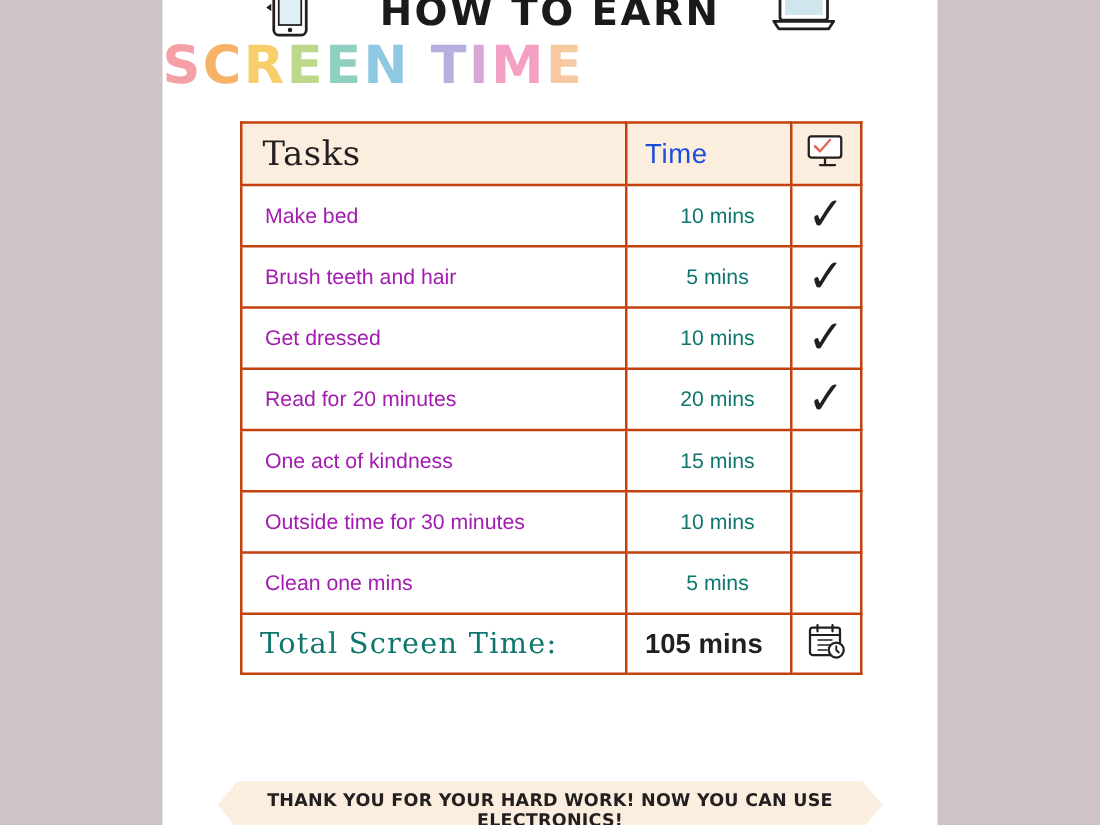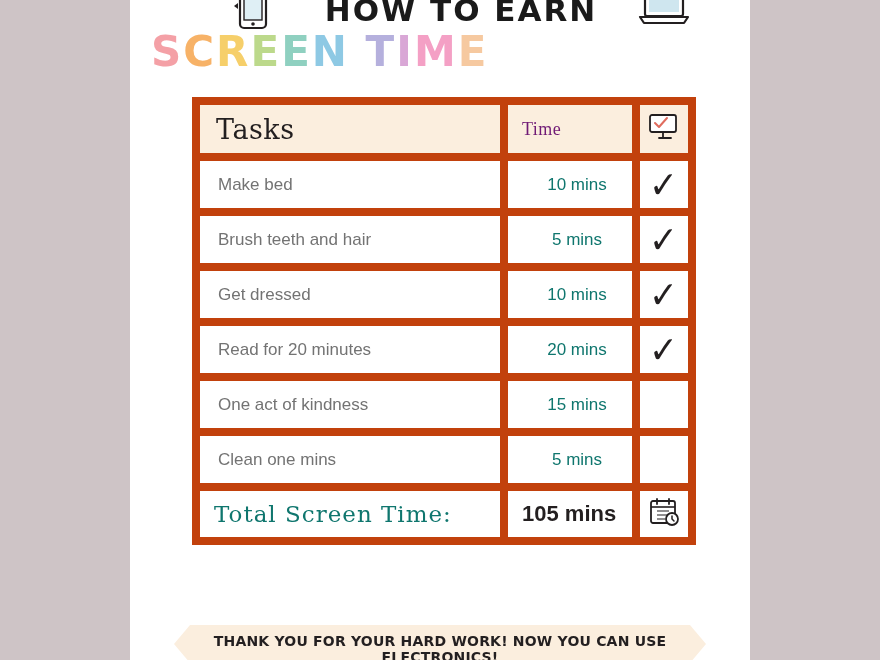--- a/index.html
+++ b/index.html
@@ -27,21 +27,20 @@
     height: 660px;
     background: #ffffff;
   }
 
   
   .header {
     position: relative;
     width: 620px;
     height: 92px;
     overflow: hidden;
-    margin-left: 21px;
   }
   .title-line1 {
     position: absolute;
     left: 0;
     top: -8px;
     width: 620px;
     text-align: center;
     font-family: "DejaVu Sans", sans-serif;
     font-weight: bold;
     font-size: 31px;
@@ -82,54 +81,54 @@
     left: 62px;
     top: 97px;
     width: 496px;
   }
   table.chart {
     border-collapse: collapse;
     width: 496px;
     table-layout: fixed;
   }
   table.chart td {
-    border: 8px solid #c2410c;
+    border: 2px solid #c2410c;
     padding: 0;
     vertical-align: middle;
   }
   .col-task { width: 308px; }
   .col-time { width: 132px; }
   .col-check { width: 56px; }
 
   .head-row td {
     background: #fbeede;
     height: 48px;
   }
   .head-task {
     font-family: "DejaVu Serif", serif;
     font-size: 27px;
     color: #231f20;
     padding-left: 16px !important;
     letter-spacing: 0.5px;
   }
   .head-time {
-    font-family: Liberation Serif, serif;
-    font-size: 18px;
-    color: #701a75;
+    font-family: Liberation Sans, sans-serif;
+    font-size: 22px;
+    color: #1d4ed8;
     padding-left: 14px !important;
     letter-spacing: 0.5px;
   }
   .head-check {
     text-align: center;
   }
 
   .task-row td { height: 47px; }
   .task-name {
     font-size: 17px;
-    color: #737373;
+    color: #a21caf;
     padding-left: 18px !important;
   }
   .task-time {
     font-size: 17px;
     color: #0f766e;
     padding-left: 14px !important;
     text-align: center;
   }
   .task-check {
     text-align: center;
@@ -264,20 +263,25 @@
               <td class="task-name">Read for 20 minutes</td>
               <td class="task-time">20 mins</td>
               <td class="task-check"><span class="check-mark">✓</span></td>
             </tr>
             <tr class="task-row">
               <td class="task-name">One act of kindness</td>
               <td class="task-time">15 mins</td>
               <td class="task-check"></td>
             </tr>
             <tr class="task-row">
+              <td class="task-name">Outside time for 30 minutes</td>
+              <td class="task-time">10 mins</td>
+              <td class="task-check"></td>
+            </tr>
+            <tr class="task-row">
               <td class="task-name">Clean one mins</td>
               <td class="task-time">5 mins</td>
               <td class="task-check"></td>
             </tr>
             <tr class="total-row">
               <td class="total-label">Total Screen Time:</td>
               <td class="total-value">105 mins</td>
               <td class="total-icon"><svg width="34" height="32" viewBox="0 0 34 32">
                   <rect x="4" y="5" width="24" height="22" rx="2" fill="#ffffff" stroke="#231f20" stroke-width="1.8"></rect>
                   <path d="M4 11 h24" stroke="#231f20" stroke-width="1.6"></path>

